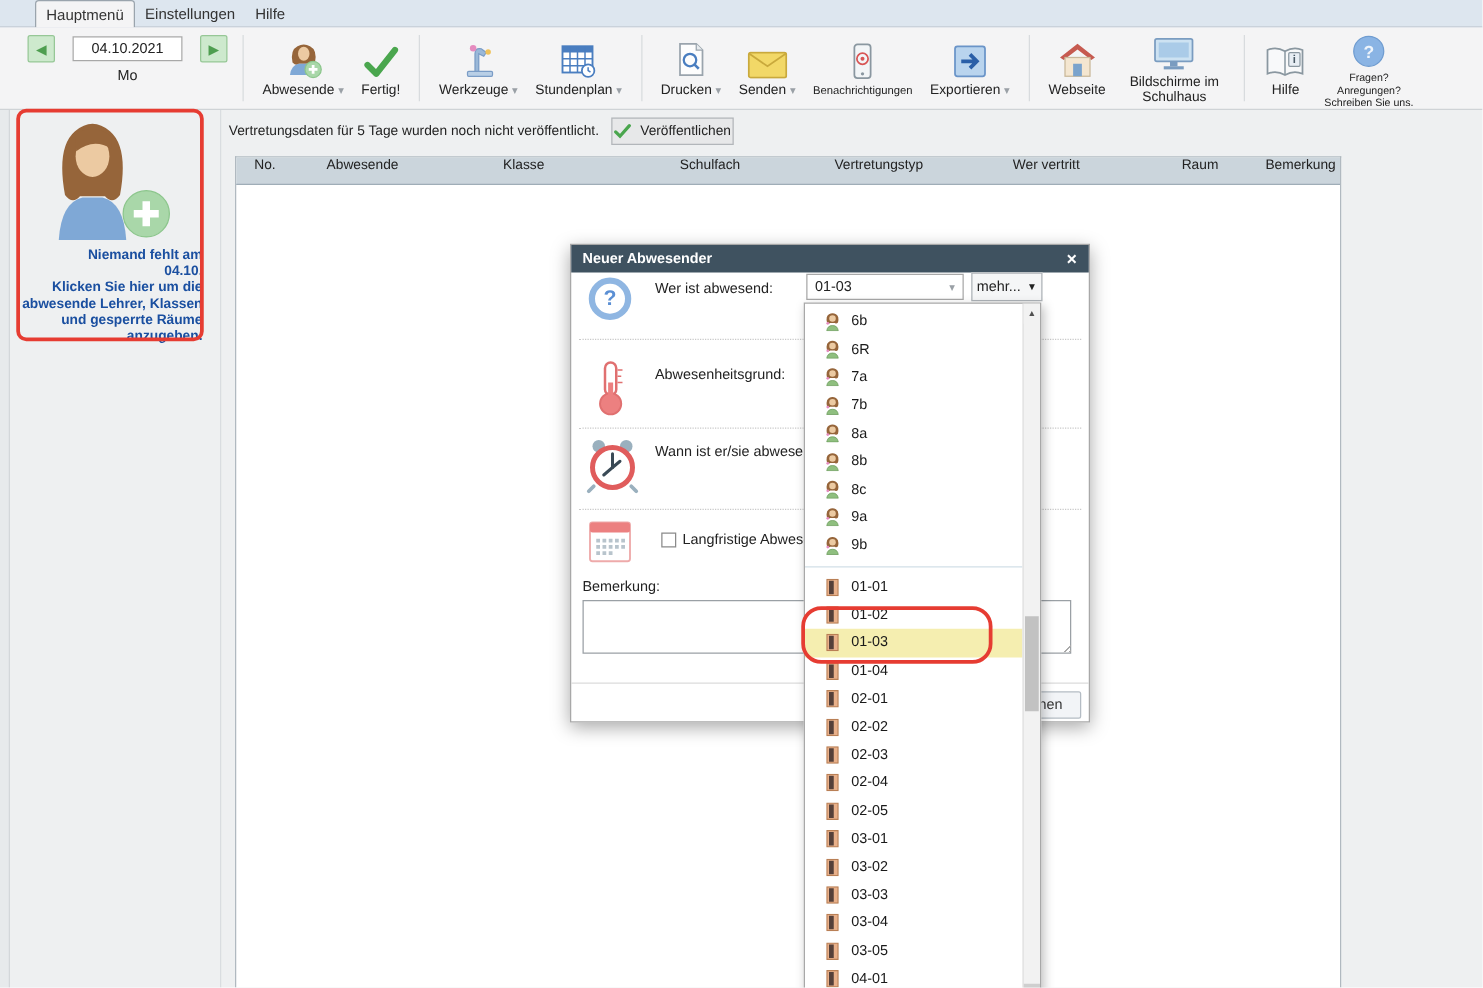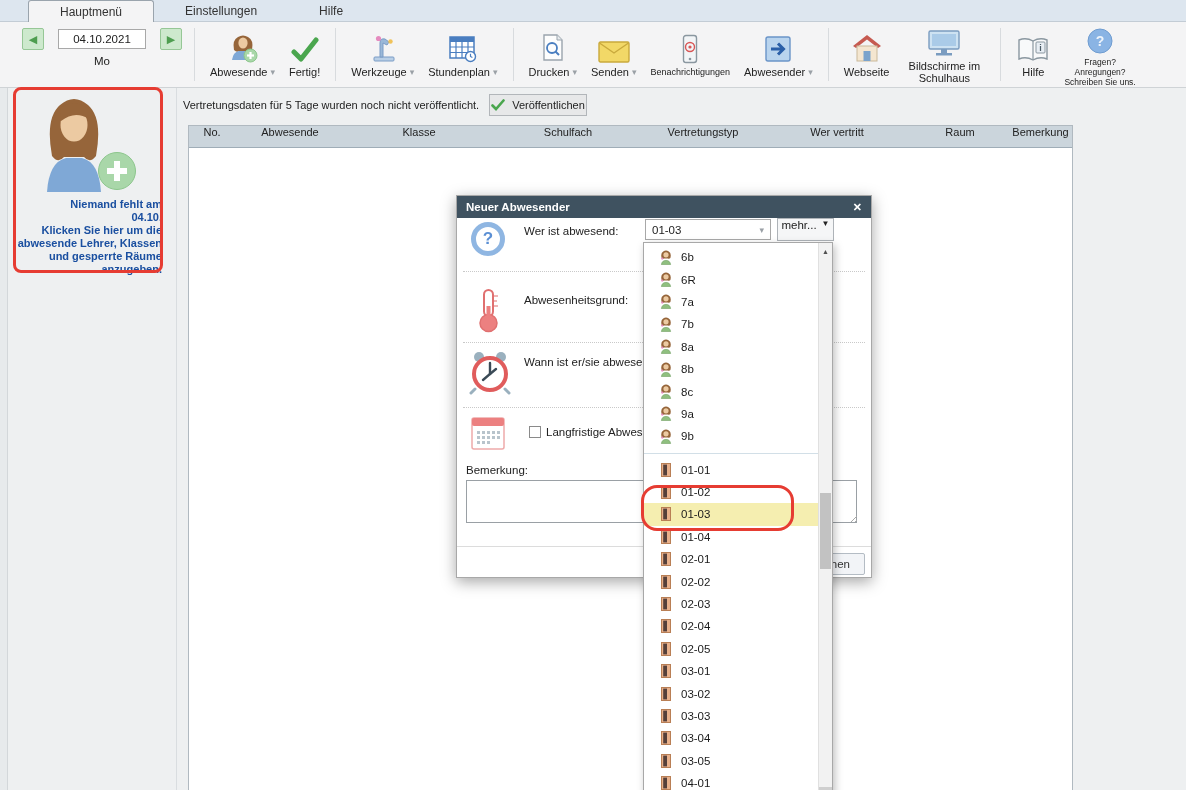--- a/index.html
+++ b/index.html
@@ -7,21 +7,21 @@
   body {
     position:relative; overflow:hidden;
     font-family:"Liberation Sans", sans-serif;
     background:#eef0f1; color:#222;
   }
 
   
   .tabbar { position:absolute; top:0; left:0; right:0; height:22px;
     background:#dde6ef; border-bottom:1px solid #c3ccd5;
     display:flex; align-items:flex-end; padding-left:28px; }
-  .tab { font-size:12px; color:#333; padding:4px 31px 3px; cursor:default; }
+  .tab { font-size:12px; color:#333; padding:4px 8px 3px; cursor:default; }
   .tab.active { background:#f4f4f5; border:1px solid #9aa4ad; border-bottom:none;
     border-radius:3px 3px 0 0; position:relative; top:1px; }
 
   
   .toolbar { position:absolute; top:22px; left:0; right:0; height:66px;
     background:#f4f4f5; border-bottom:1px solid #cfd3d6;
     display:flex; align-items:stretch; }
   .tgroup { display:flex; align-items:center; padding:0 8px; }
   .tsep { width:1px; background:#d8dbde; margin:6px 0; }
   .tbtn { display:flex; flex-direction:column; align-items:center; justify-content:flex-end;
@@ -78,21 +78,21 @@
   .dot-sep { position:absolute; left:6px; right:6px; border-bottom:1px dotted #c9c9c9; }
   .help-circle { position:absolute; left:14px; top:26px; width:34px; height:34px; border-radius:50%;
     background:#fff; border:5px solid #8fb6e2; color:#5b8fd4;
     display:flex; align-items:center; justify-content:center; font-size:17px; font-weight:bold; }
   .dicon { position:absolute; }
   .combo { position:absolute; left:188px; top:23px; width:126px; height:21px;
     border:1px solid #a8a8a8; background:#fff; display:flex; align-items:center;
     padding:0 6px; font-size:11.5px; }
   .combo .caret { margin-left:auto; }
   .more-btn { position:absolute; left:320px; top:22px; width:57px; height:23px;
-    background:#f5f6f7; border:1px solid #aeb3b8; display:flex; align-items:flex-start;
+    background:#f5f6f7; border:1px solid #aeb3b8; display:flex; align-items:center;
     justify-content:center; gap:5px; font-size:11.5px; }
   .more-btn .bcaret { font-size:8px; color:#222; }
   .cb { position:absolute; left:72px; top:230px; width:12px; height:12px;
     border:1px solid #8a8a8a; background:#fff; }
   .remark-ta { position:absolute; left:9px; top:284px; width:391px; height:43px;
     border:1px solid #9aa0a5; background:#fff; resize:none; font-family:inherit; }
   .grip { position:absolute; left:391px; top:317px; width:9px; height:9px;
     background:repeating-linear-gradient(135deg, transparent 0 2px, #a9a9a9 2px 3px);
     clip-path:polygon(100% 0, 100% 100%, 0 100%); }
   .dfooter { position:absolute; left:0; right:0; top:350px; bottom:0;
@@ -249,21 +249,21 @@
         </span>
     </div>
     <div class="tbtn">
       <span class="icon">
         <svg width="28" height="28" viewBox="0 0 28 28">
           <rect x="2" y="2" width="24" height="24" rx="2" fill="#b9d4ee" stroke="#6a94c8" stroke-width="1.4"></rect>
           <path d="M7 14 H18 M14 8.5 L19.5 14 L14 19.5" stroke="#2a5fa8" stroke-width="3" fill="none"></path>
         </svg>
       </span>
       <span class="lblrow">
-          <span>Abwesender</span>
+          <span>Exportieren</span>
           <span class="caret">▾</span>
         </span>
     </div>
   </div>
 
   <div class="tsep"></div>
 
   <div class="tgroup">
     <div class="tbtn">
       <span class="icon">

